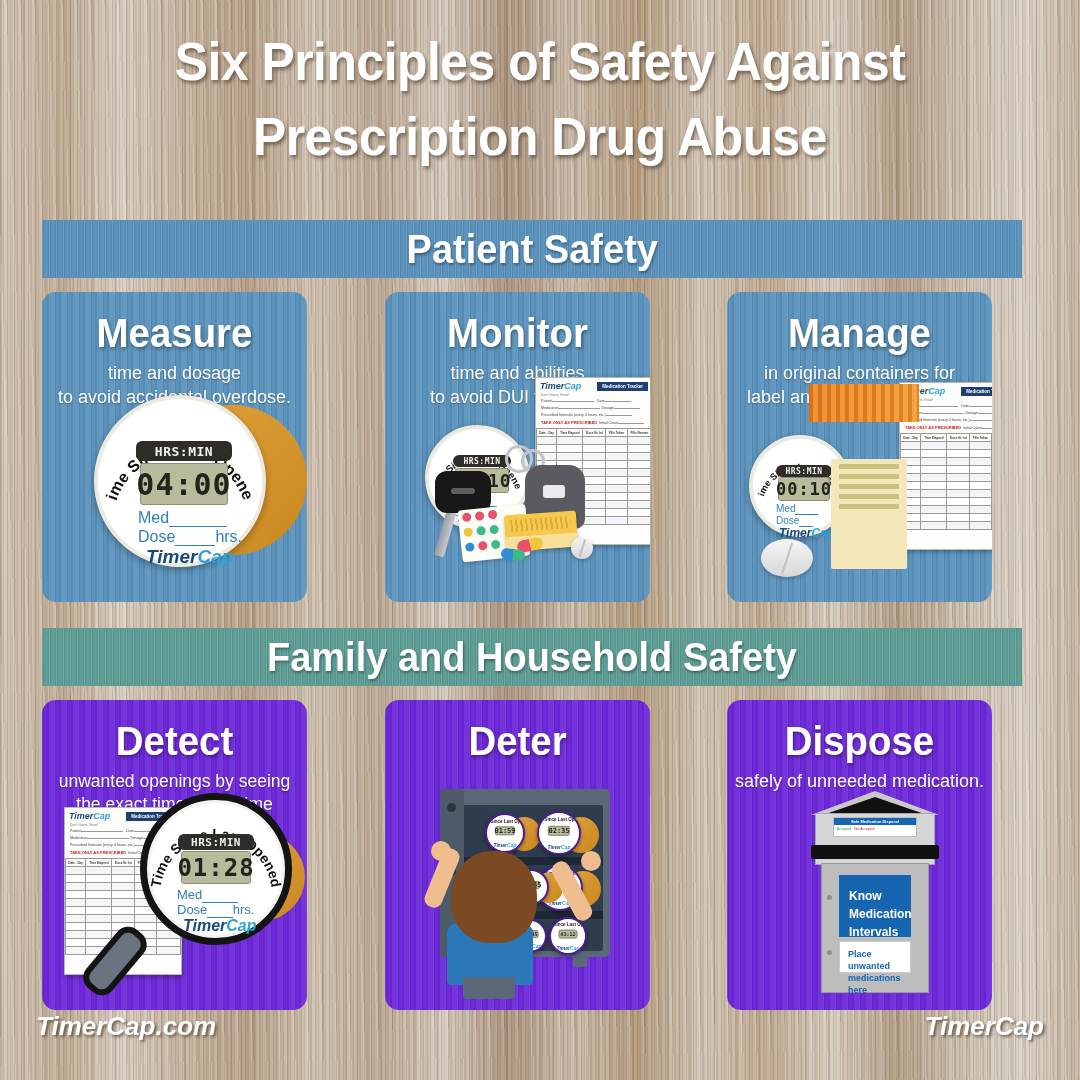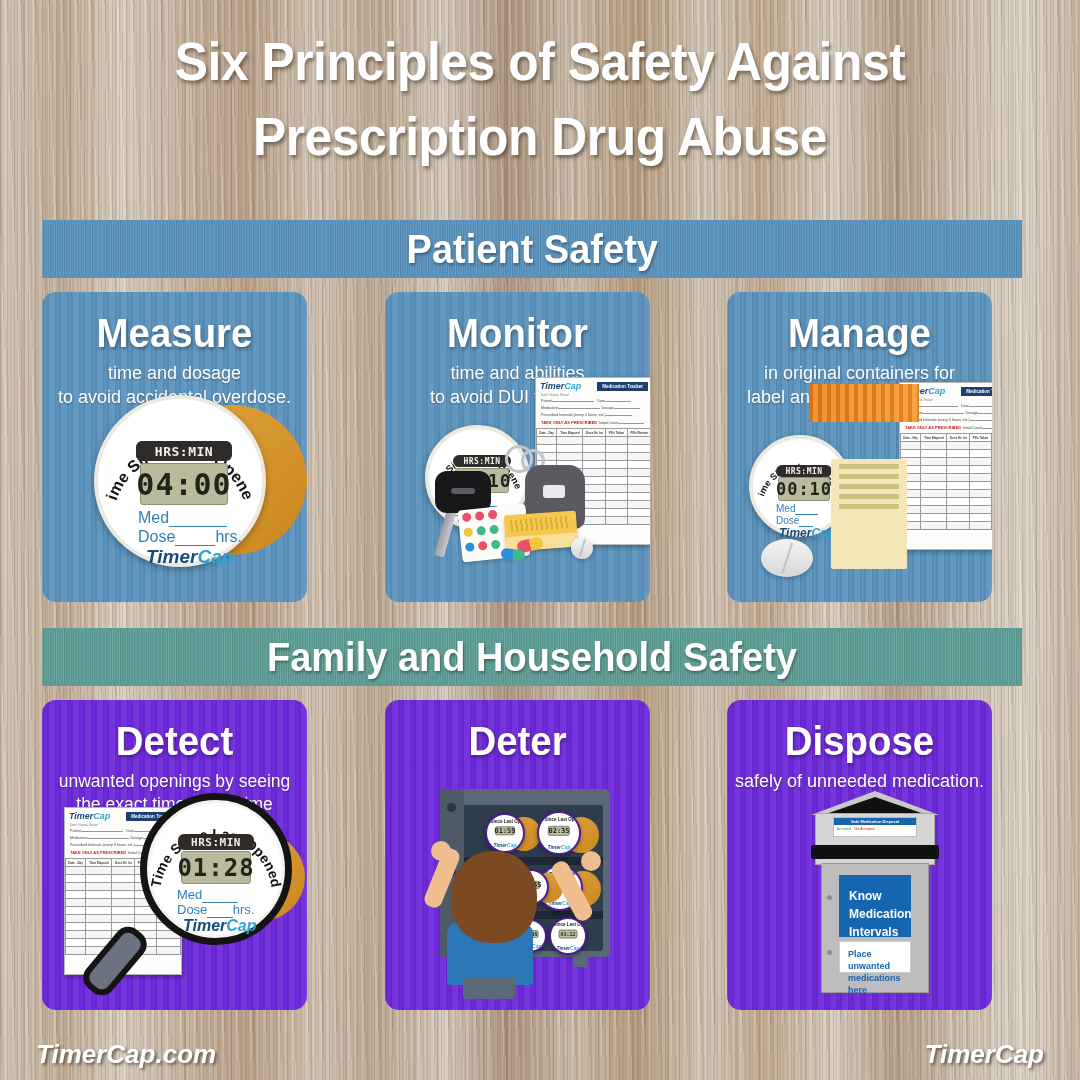--- a/index.html
+++ b/index.html
@@ -344,21 +344,21 @@
     font-size:9px; font-weight:bold; line-height:1.35; padding:6px 8px;
     border:1px solid #ccc;
   }
   .kiosk-screw {
     position:absolute; width:5px; height:5px; border-radius:50%;
     background:#8e8e8e;
   }
 
   
   .footer-left, .footer-right {
-    position:absolute; bottom: 10px; z-index:6;
+    position:absolute; bottom: 38px; z-index:6;
     font-size: 26px; font-weight: bold; font-style: italic; color: #fff;
     text-shadow: 2px 2px 3px rgba(50,38,26,.6);
   }
   .footer-left { left: 36px; }
   .footer-right { right: 36px; }
 </style>
 </head>
 <body>
 
 <div class="wood-bg"></div>

